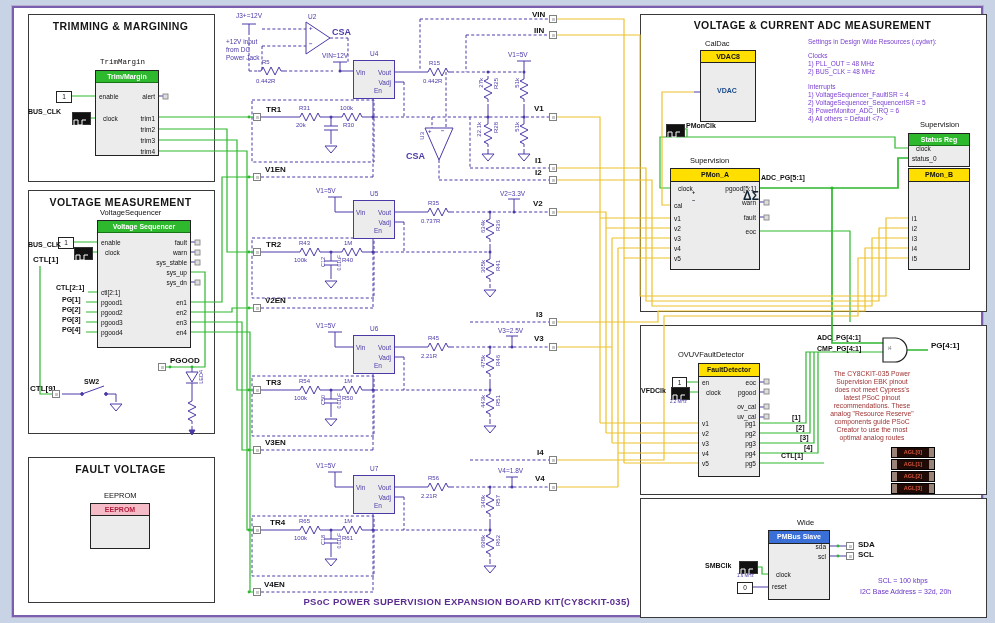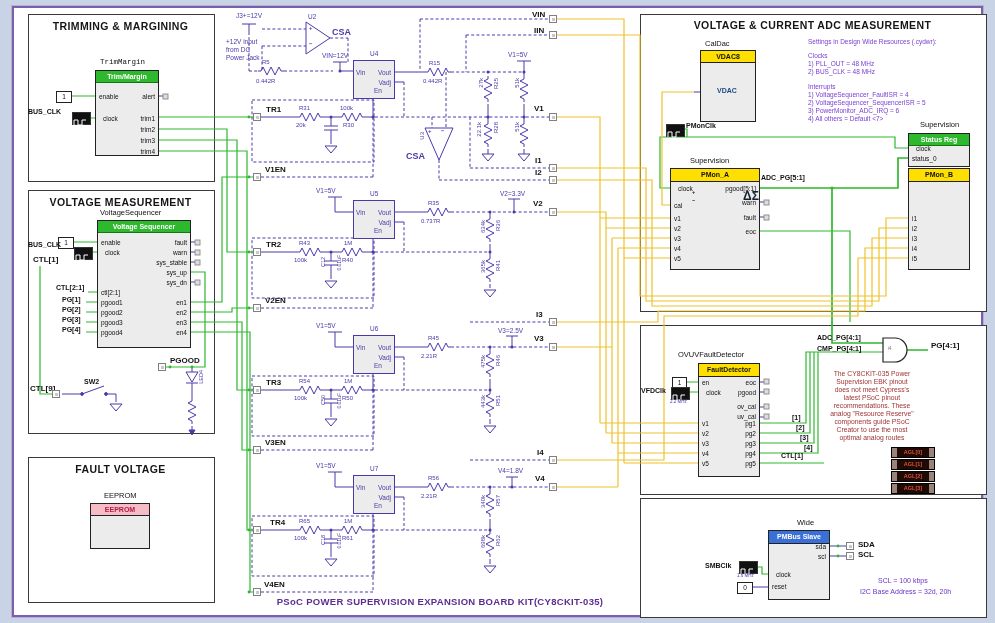--- a/index.html
+++ b/index.html
@@ -27,21 +27,21 @@
   .term:after{content:"";position:absolute;left:1.5px;top:1.5px;width:3px;height:3px;background:#c9c9c9;}
   .const{position:absolute;border:1px solid #222;background:#fff;font-size:6.5px;text-align:center;color:#111;}
   .clk{position:absolute;background:#111;border:1px solid #333;}
   .settings{position:absolute;font-size:6.5px;color:#7a3fd0;line-height:1.25;white-space:nowrap;}
   .settings .gap{height:6px;}
   .note{position:absolute;width:150px;text-align:center;font-size:6.8px;line-height:8px;color:#a03535;}
   .note span{display:block;}
   .agl{position:absolute;width:42px;height:9px;border:1px solid #000;background:linear-gradient(90deg,#9a8378 0 5px,#200a06 5px calc(100% - 5px),#9a8378 calc(100% - 5px));color:#d4543a;font-size:5.5px;text-align:center;line-height:9px;font-weight:bold;}
   .csalbl{position:absolute;font-size:9px;font-weight:bold;color:#4a3aa8;}
   .sym{position:absolute;color:#123;font-weight:bold;}
-  .footer{position:absolute;font-size:9.5px;font-weight:bold;color:#5b2d91;text-align:center;letter-spacing:.3px;}
+  .footer{position:absolute;font-size:9.5px;font-weight:bold;color:#5b2d91;text-align:right;letter-spacing:.3px;}
   .info{position:absolute;font-size:7px;color:#6a35c8;white-space:nowrap;}
   svg.wires{position:absolute;left:0;top:0;pointer-events:none;}
 </style>
 </head>
 <body>
 
 <div id="wrap">
   <div id="canvas"></div>
 
   <div class="box" style="left:28px;top:14px;width:185px;height:166px;"></div>

